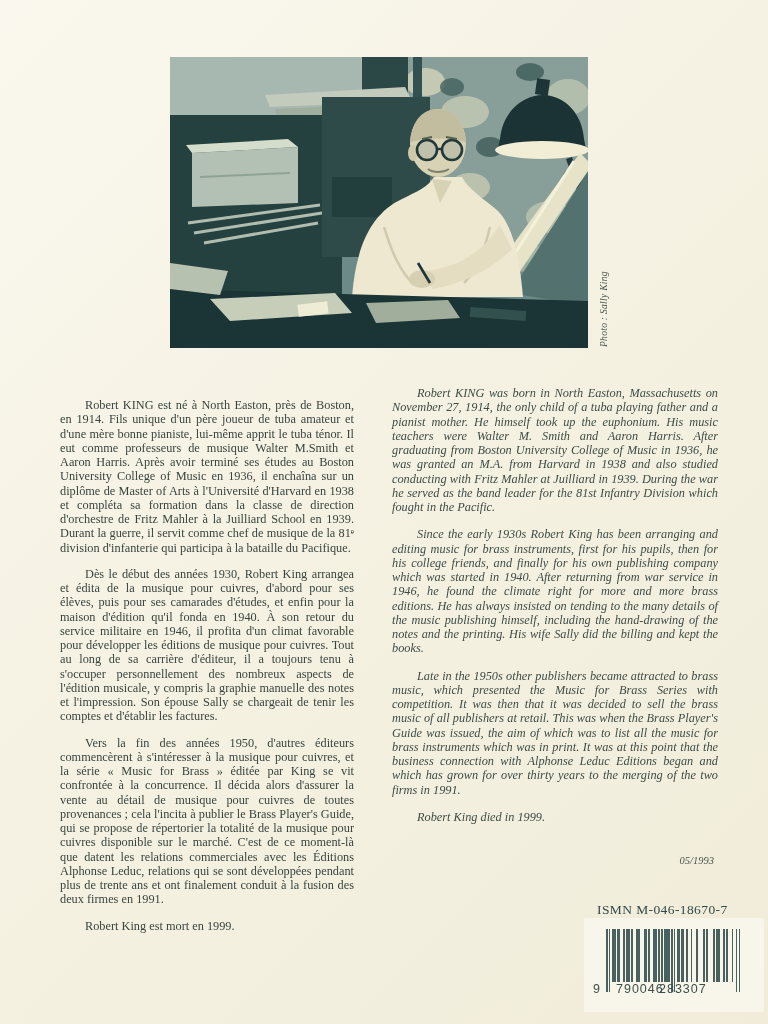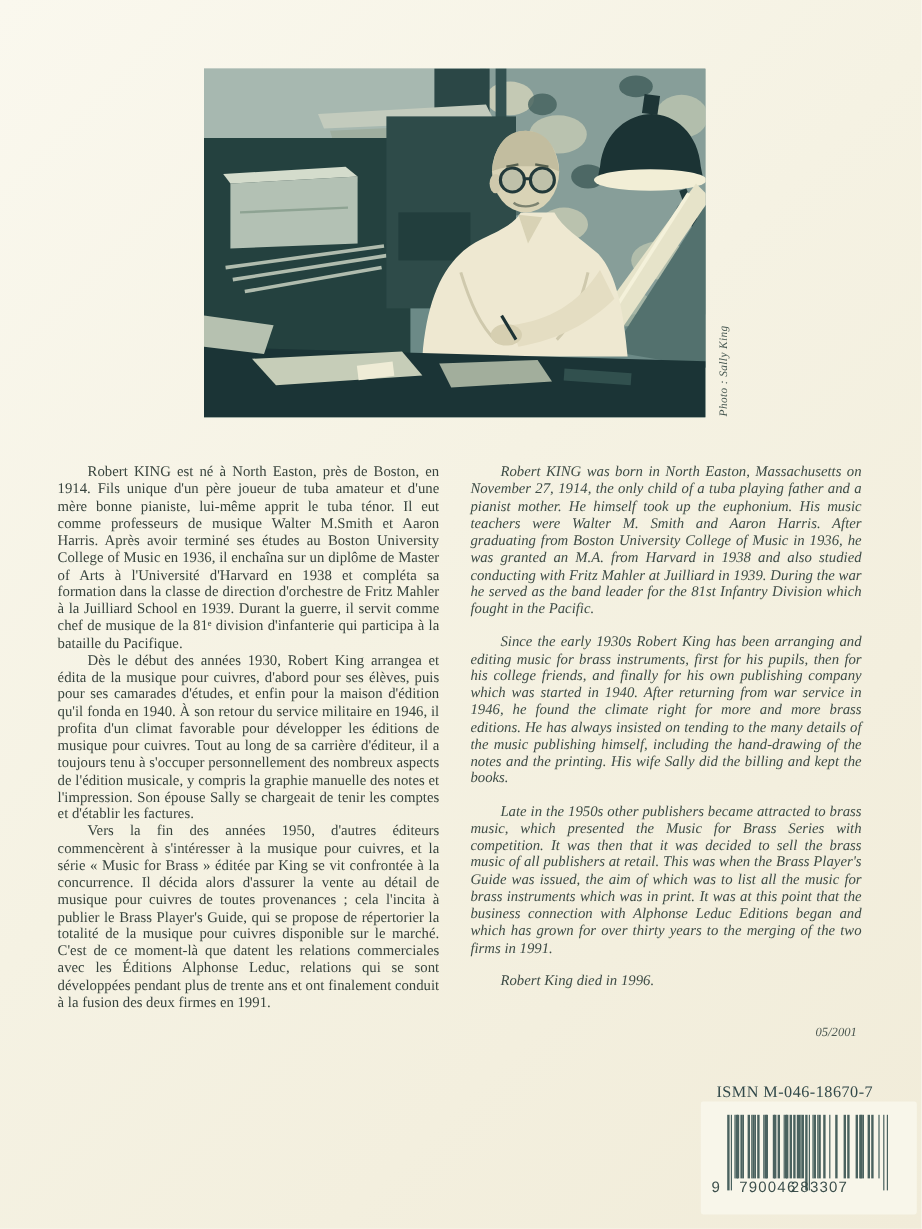--- a/index.html
+++ b/index.html
@@ -11,21 +11,21 @@
   }
   .photo-frame{position:absolute;left:170px;top:57px;width:418px;height:291px;}
   .photo-frame svg{display:block;}
   .photo-credit{
     position:absolute;left:599px;top:347px;
     transform:rotate(-90deg);transform-origin:0 0;
     font-style:italic;font-size:9.5px;letter-spacing:.3px;
     color:#44554f;white-space:nowrap;
   }
   .col{position:absolute;top:386px;text-align:justify;font-size:12.3px;line-height:14.25px;}
-  .col p{margin:0;text-indent:25px;}
+  .col p{margin:12px;text-indent:25px;}
   .col-fr{left:48px;width:318px;color:#37433d;}
   .col-en{left:392px;width:326px;font-style:italic;color:#3e4c46;}
   .col-en p{margin:0 0 13px;}
   .col-en p:last-child{margin:0;}
   .print-date{position:absolute;top:855px;right:54px;font-size:10.5px;font-style:italic;color:#4a564f;}
   .ismn{position:absolute;left:597px;top:902px;font-size:13.5px;letter-spacing:.4px;color:#32494a;}
   .barcode-bg{position:absolute;left:584px;top:918px;width:180px;height:94px;background:#f8f6ea;border-radius:2px;}
   .barcode{position:absolute;left:593px;top:929px;width:156px;height:76px;}
   .bars{position:absolute;left:13px;top:0;width:134px;height:64px;}
   .bar{position:absolute;top:0;background:#4a625f;}
@@ -115,30 +115,31 @@
     </g>
   </svg>
 </div>
 
 <div class="photo-credit">Photo : Sally King</div>
 
 <div class="col col-fr">
   <p>Robert KING est né à North Easton, près de Boston, en 1914. Fils unique d'un père joueur de tuba amateur et d'une mère bonne pianiste, lui-même apprit le tuba ténor. Il eut comme professeurs de musique Walter M.Smith et Aaron Harris. Après avoir terminé ses études au Boston University College of Music en 1936, il enchaîna sur un diplôme de Master of Arts à l'Université d'Harvard en 1938 et compléta sa formation dans la classe de direction d'orchestre de Fritz Mahler à la Juilliard School en 1939. Durant la guerre, il servit comme chef de musique de la 81ᵉ division d'infanterie qui participa à la bataille du Pacifique.</p>
   <p>Dès le début des années 1930, Robert King arrangea et édita de la musique pour cuivres, d'abord pour ses élèves, puis pour ses camarades d'études, et enfin pour la maison d'édition qu'il fonda en 1940. À son retour du service militaire en 1946, il profita d'un climat favorable pour développer les éditions de musique pour cuivres. Tout au long de sa carrière d'éditeur, il a toujours tenu à s'occuper personnellement des nombreux aspects de l'édition musicale, y compris la graphie manuelle des notes et l'impression. Son épouse Sally se chargeait de tenir les comptes et d'établir les factures.</p>
   <p>Vers la fin des années 1950, d'autres éditeurs commencèrent à s'intéresser à la musique pour cuivres, et la série « Music for Brass » éditée par King se vit confrontée à la concurrence. Il décida alors d'assurer la vente au détail de musique pour cuivres de toutes provenances ; cela l'incita à publier le Brass Player's Guide, qui se propose de répertorier la totalité de la musique pour cuivres disponible sur le marché. C'est de ce moment-là que datent les relations commerciales avec les Éditions Alphonse Leduc, relations qui se sont développées pendant plus de trente ans et ont finalement conduit à la fusion des deux firmes en 1991.</p>
+  <p>Robert King est mort en 1999.</p>
 </div>
 
 <div class="col col-en">
   <p>Robert KING was born in North Easton, Massachusetts on November 27, 1914, the only child of a tuba playing father and a pianist mother. He himself took up the euphonium. His music teachers were Walter M. Smith and Aaron Harris. After graduating from Boston University College of Music in 1936, he was granted an M.A. from Harvard in 1938 and also studied conducting with Fritz Mahler at Juilliard in 1939. During the war he served as the band leader for the 81st Infantry Division which fought in the Pacific.</p>
   <p>Since the early 1930s Robert King has been arranging and editing music for brass instruments, first for his pupils, then for his college friends, and finally for his own publishing company which was started in 1940. After returning from war service in 1946, he found the climate right for more and more brass editions. He has always insisted on tending to the many details of the music publishing himself, including the hand-drawing of the notes and the printing. His wife Sally did the billing and kept the books.</p>
   <p>Late in the 1950s other publishers became attracted to brass music, which presented the Music for Brass Series with competition. It was then that it was decided to sell the brass music of all publishers at retail. This was when the Brass Player's Guide was issued, the aim of which was to list all the music for brass instruments which was in print. It was at this point that the business connection with Alphonse Leduc Editions began and which has grown for over thirty years to the merging of the two firms in 1991.</p>
-  <p>Robert King died in 1996.</p>
+  <p>Robert King died in 1999.</p>
 </div>
 
-<div class="print-date">05/2001</div>
+<div class="print-date">05/1993</div>
 
 <div class="ismn">ISMN M-046-18670-7</div>
 
 <div class="barcode-bg"></div>
 <div class="barcode">
   <div class="bars">
       <div class="bar" style="left: 0px; width: 1.66px; height: 63px;"></div>
       <div class="bar" style="left: 2.82px; width: 1.66px; height: 63px;"></div>
       <div class="bar" style="left: 5.64px; width: 1.66px; height: 53px;"></div>
       <div class="bar" style="left: 7.05px; width: 1.66px; height: 53px;"></div>

